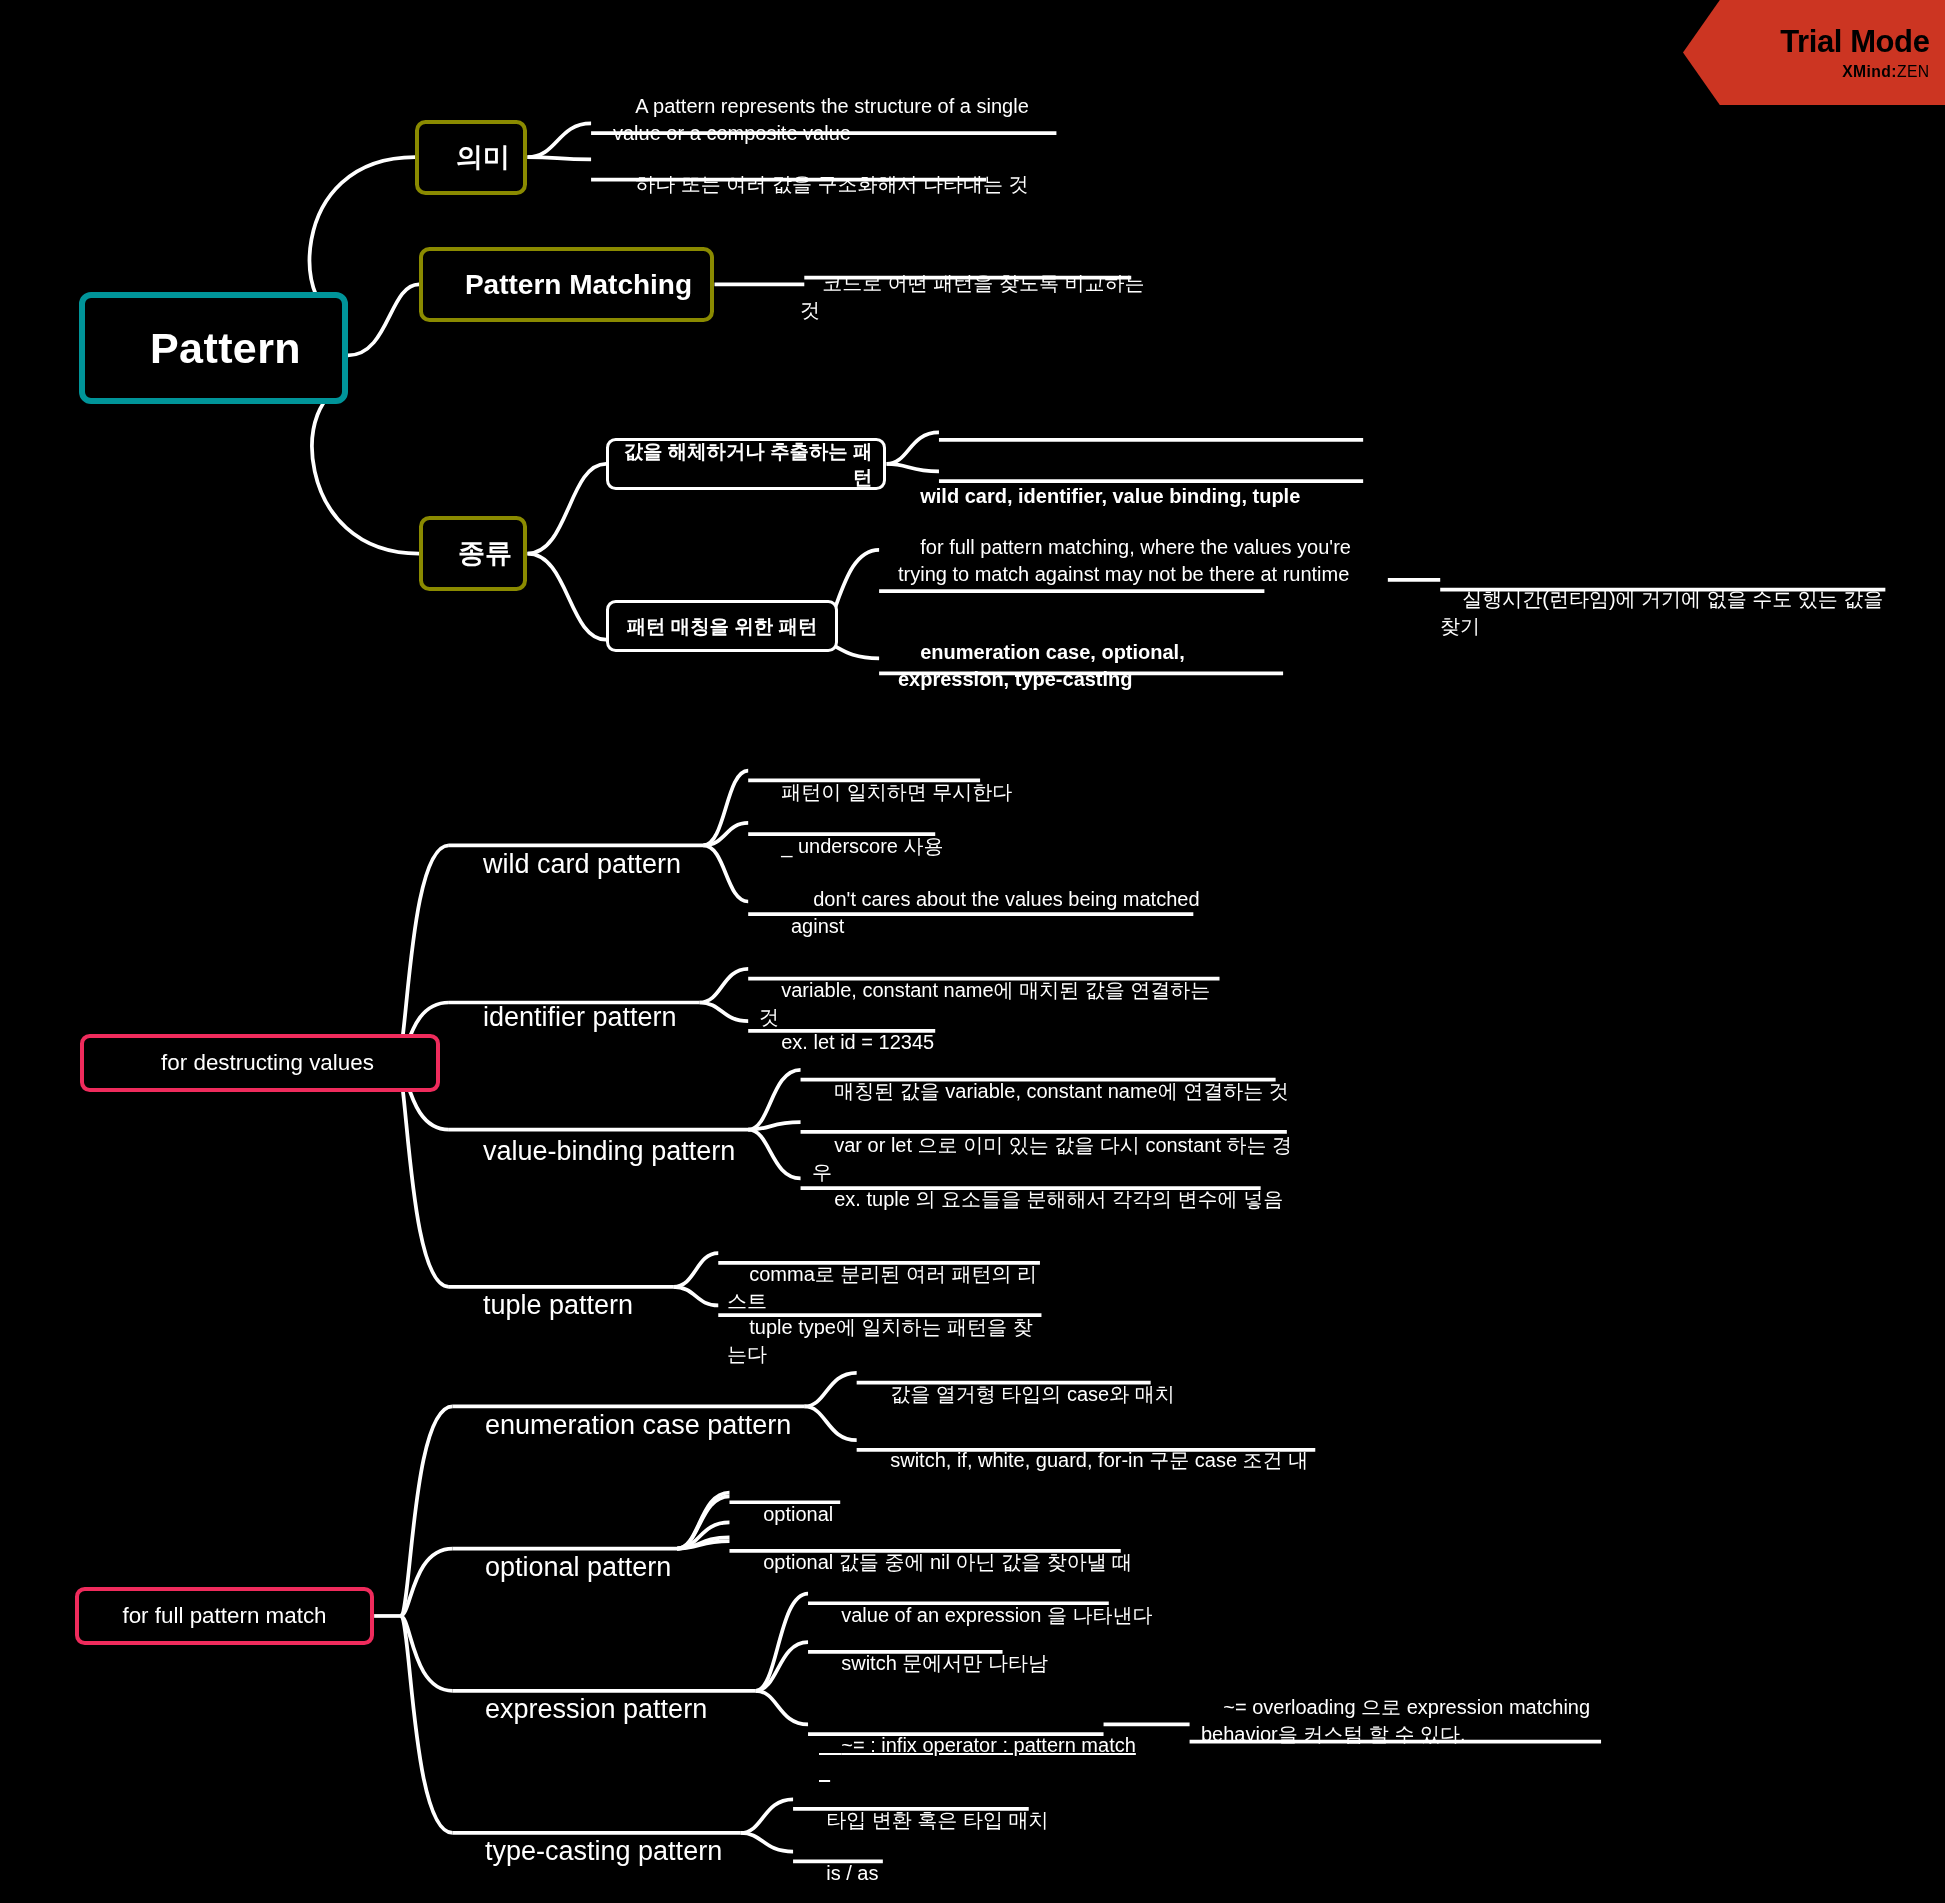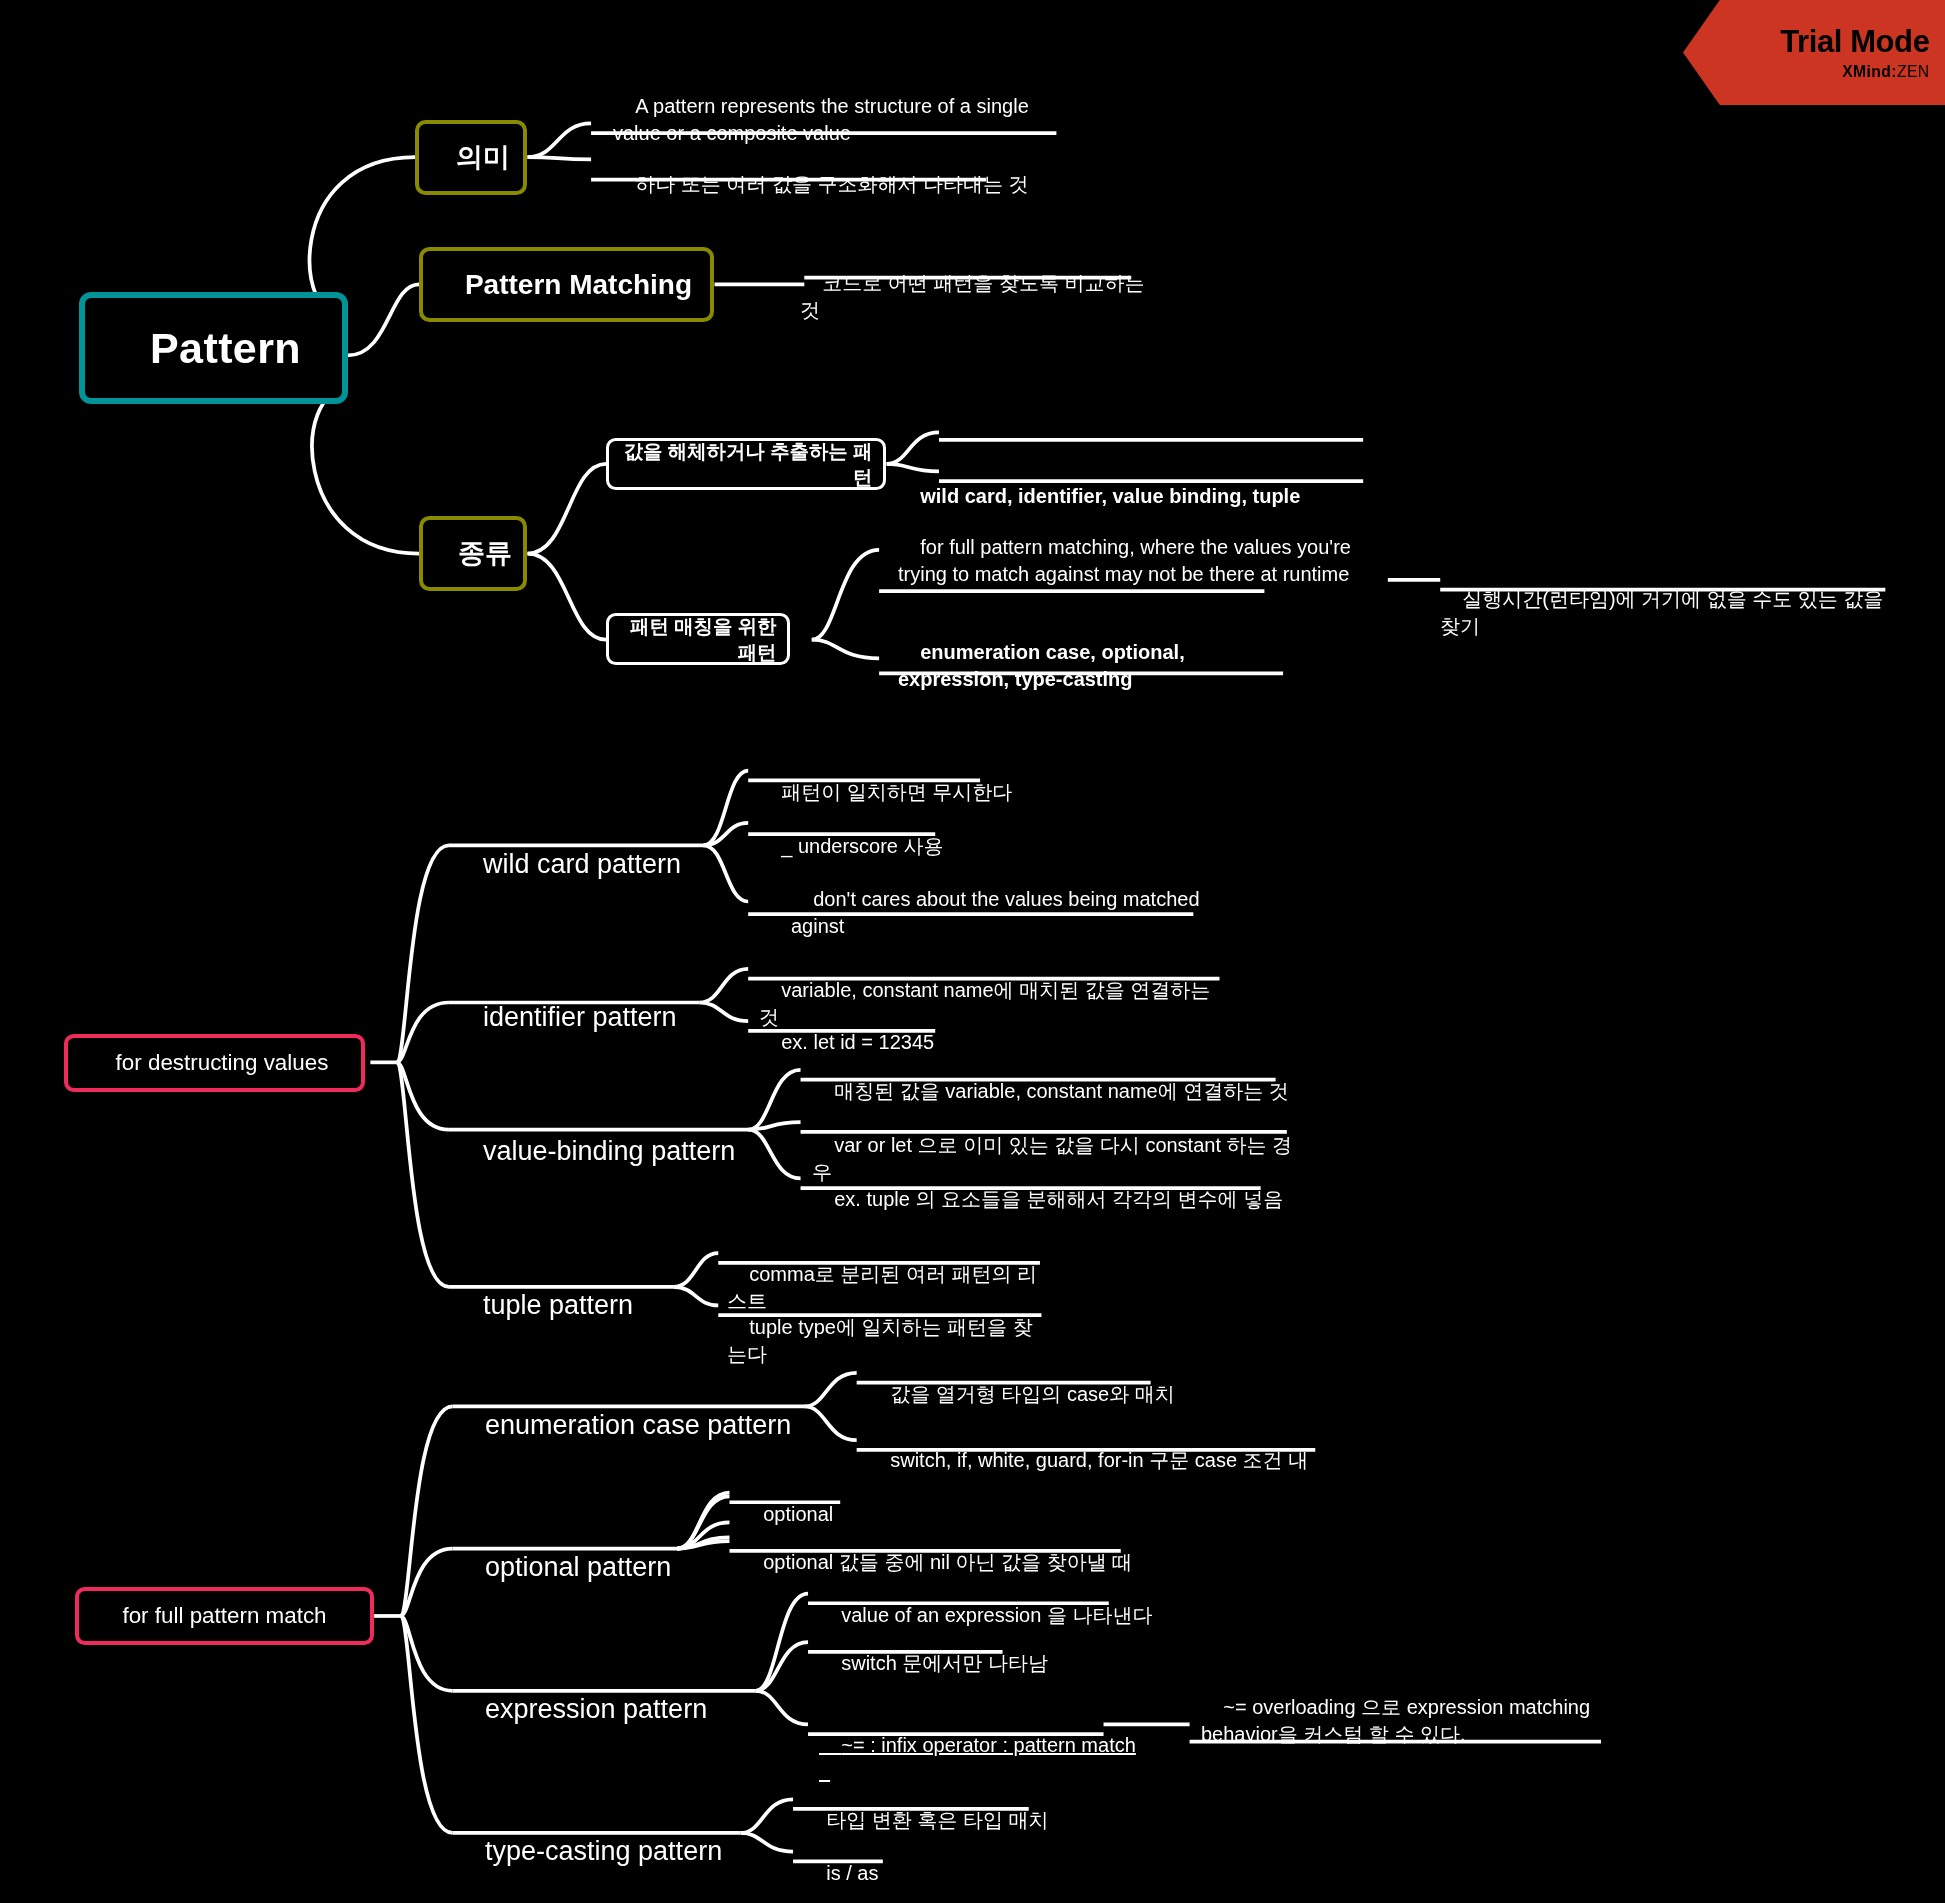--- a/index.html
+++ b/index.html
@@ -233,39 +233,39 @@
     <span>하나 또는 여러 값을 구조화해서 나타내는 것</span>
   </div>
 
   <div class="node plain" style="left:800px; top:243px; width:352px;">
     <span>코드로 어떤 패턴을 찾도록 비교하는 것</span>
   </div>
 
   <div class="node boxed white-box" style="left:606px; top:438px; width:280px; height:52px;">
     <span>값을 해체하거나 추출하는 패턴</span>
   </div>
-  <div class="node boxed white-box" style="left:606px; top:613px; width:184px; height:52px;">
+  <div class="node boxed white-box" style="left:606px; top:600px; width:232px; height:52px;">
     <span>패턴 매칭을 위한 패턴</span>
   </div>
 
   <div class="node plain bold" style="left:898px; top:456px; width:479px;">
     <span>wild card, identifier, value binding, tuple</span>
   </div>
 
   <div class="node plain" style="left:898px; top:507px; width:464px;">
     <span>for full pattern matching, where the values you're trying to match against may not be there at runtime</span>
   </div>
   <div class="node plain" style="left:1440px; top:559px; width:464px;">
     <span>실행시간(런타임)에 거기에 없을 수도 있는 값을 찾기</span>
   </div>
   <div class="node plain bold" style="left:898px; top:612px; width:344px;">
     <span>enumeration case, optional, expression, type-casting</span>
   </div>
 
-  <div class="node boxed pink-box" style="left:64px; top:1034px; width:301px; height:58px;padding-left:27px;">
+  <div class="node boxed pink-box" style="left:80px; top:1034px; width:360px; height:58px;padding-left:27px;">
     <span>for destructing values</span>
   </div>
 
   <div class="node plain big" style="left:453px; top:810px; width:314px;">
     <span>wild card pattern</span>
   </div>
   <div class="node plain" style="left:759px; top:752px; width:299px;">
     <span>패턴이 일치하면 무시한다</span>
   </div>
   <div class="node plain" style="left:759px; top:806px; width:299px;">

